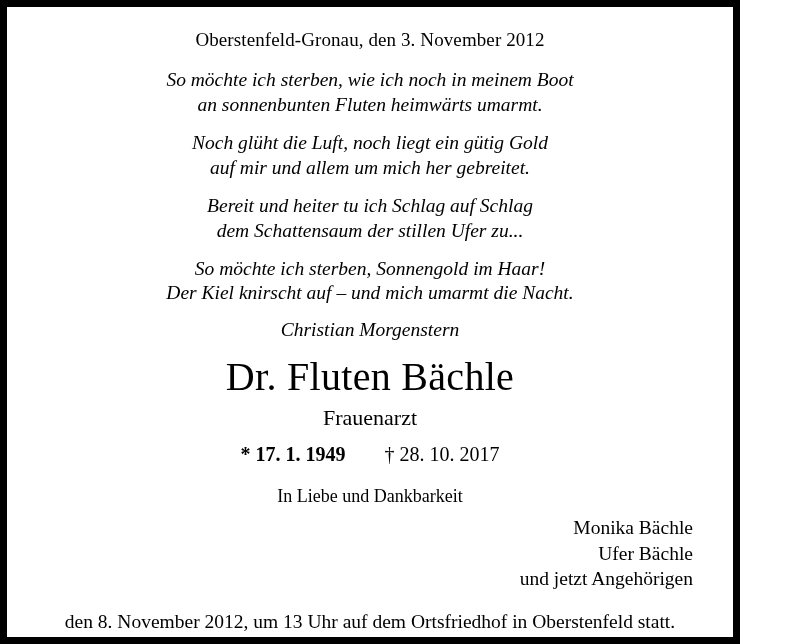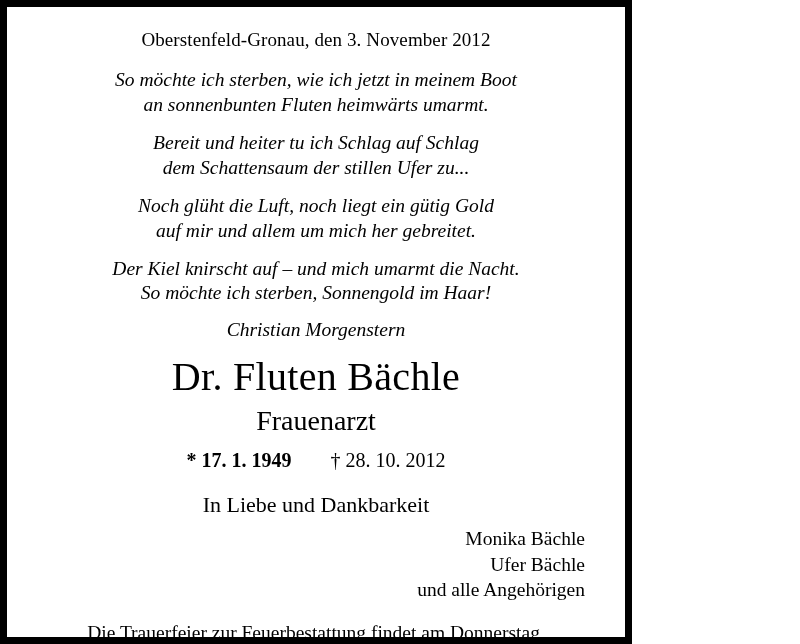--- a/index.html
+++ b/index.html
@@ -9,21 +9,21 @@
   }
   body {
     width: 800px;
     height: 644px;
     font-family: "Liberation Serif", serif;
     color: #000000;
     overflow: hidden;
   }
   .obituary {
     box-sizing: border-box;
-    width: 632px;
+    width: 740px;
     height: 644px;
     border: 7px solid #000000;
     background: #ffffff;
     padding: 22px 40px 10px 40px;
     text-align: center;
   }
   .place-date {
     font-size: 19px;
     line-height: 1.2;
     margin-bottom: 16px;
@@ -49,33 +49,33 @@
     text-align: center;
   }
   .name {
     font-size: 40px;
     line-height: 1.1;
     margin-top: 14px;
     margin-bottom: 6px;
     letter-spacing: 0.3px;
   }
   .profession {
-    font-size: 28px;
+    font-size: 22px;
     margin-bottom: 12px;
   }
   .dates {
     font-size: 20px;
     margin-bottom: 20px;
   }
   .dates .birth {
     margin-right: 34px;
     font-weight: bold;
   }
   .dedication {
-    font-size: 22px;
+    font-size: 18px;
     margin-bottom: 8px;
   }
   .survivors {
     font-size: 19.5px;
     line-height: 1.3;
     margin-bottom: 18px;
     text-align: right;
   }
   .survivors .line {
     display: block;
@@ -92,59 +92,58 @@
 </head>
 <body>
 
 <div class="obituary">
 
   <div class="place-date">Oberstenfeld-Gronau, den 3. November 2012</div>
 
   <div class="poem">
 
     <div class="stanza">
-      <span class="line">So möchte ich sterben, wie ich jetzt in meinem Boot</span>
+      <span class="line">So möchte ich sterben, wie ich noch in meinem Boot</span>
       <span class="line">an sonnenbunten Fluten heimwärts umarmt.</span>
+    </div>
+
+    <div class="stanza">
+      <span class="line">Noch glüht die Luft, noch liegt ein gütig Gold</span>
+      <span class="line">auf mir und allem um mich her gebreitet.</span>
     </div>
 
     <div class="stanza">
       <span class="line">Bereit und heiter tu ich Schlag auf Schlag</span>
       <span class="line">dem Schattensaum der stillen Ufer zu...</span>
     </div>
 
     <div class="stanza">
-      <span class="line">Noch glüht die Luft, noch liegt ein gütig Gold</span>
-      <span class="line">auf mir und allem um mich her gebreitet.</span>
-    </div>
-
-    <div class="stanza">
+      <span class="line">So möchte ich sterben, Sonnengold im Haar!</span>
       <span class="line">Der Kiel knirscht auf – und mich umarmt die Nacht.</span>
-      <span class="line">So möchte ich sterben, Sonnengold im Haar!</span>
     </div>
 
   </div>
 
   <div class="poem-author">Christian Morgenstern</div>
 
   <div class="name">Dr. Fluten Bächle</div>
 
   <div class="profession">Frauenarzt</div>
 
   <div class="dates">
     <span class="birth">* 17. 1. 1949</span>
-    <span class="death">† 28. 10. 2012</span>
+    <span class="death">† 28. 10. 2017</span>
   </div>
 
   <div class="dedication">In Liebe und Dankbarkeit</div>
 
   <div class="survivors">
     <span class="line">Monika Bächle</span>
     <span class="line">Ufer Bächle</span>
-    <span class="line">und alle Angehörigen</span>
+    <span class="line">und jetzt Angehörigen</span>
   </div>
 
   <div class="ceremony">
-    <span class="line">Die Trauerfeier zur Feuerbestattung findet am Donnerstag,</span>
     <span class="line">den 8. November 2012, um 13 Uhr auf dem Ortsfriedhof in Oberstenfeld statt.</span>
 
   </div>
 
 </div>
 
 </body></html>

